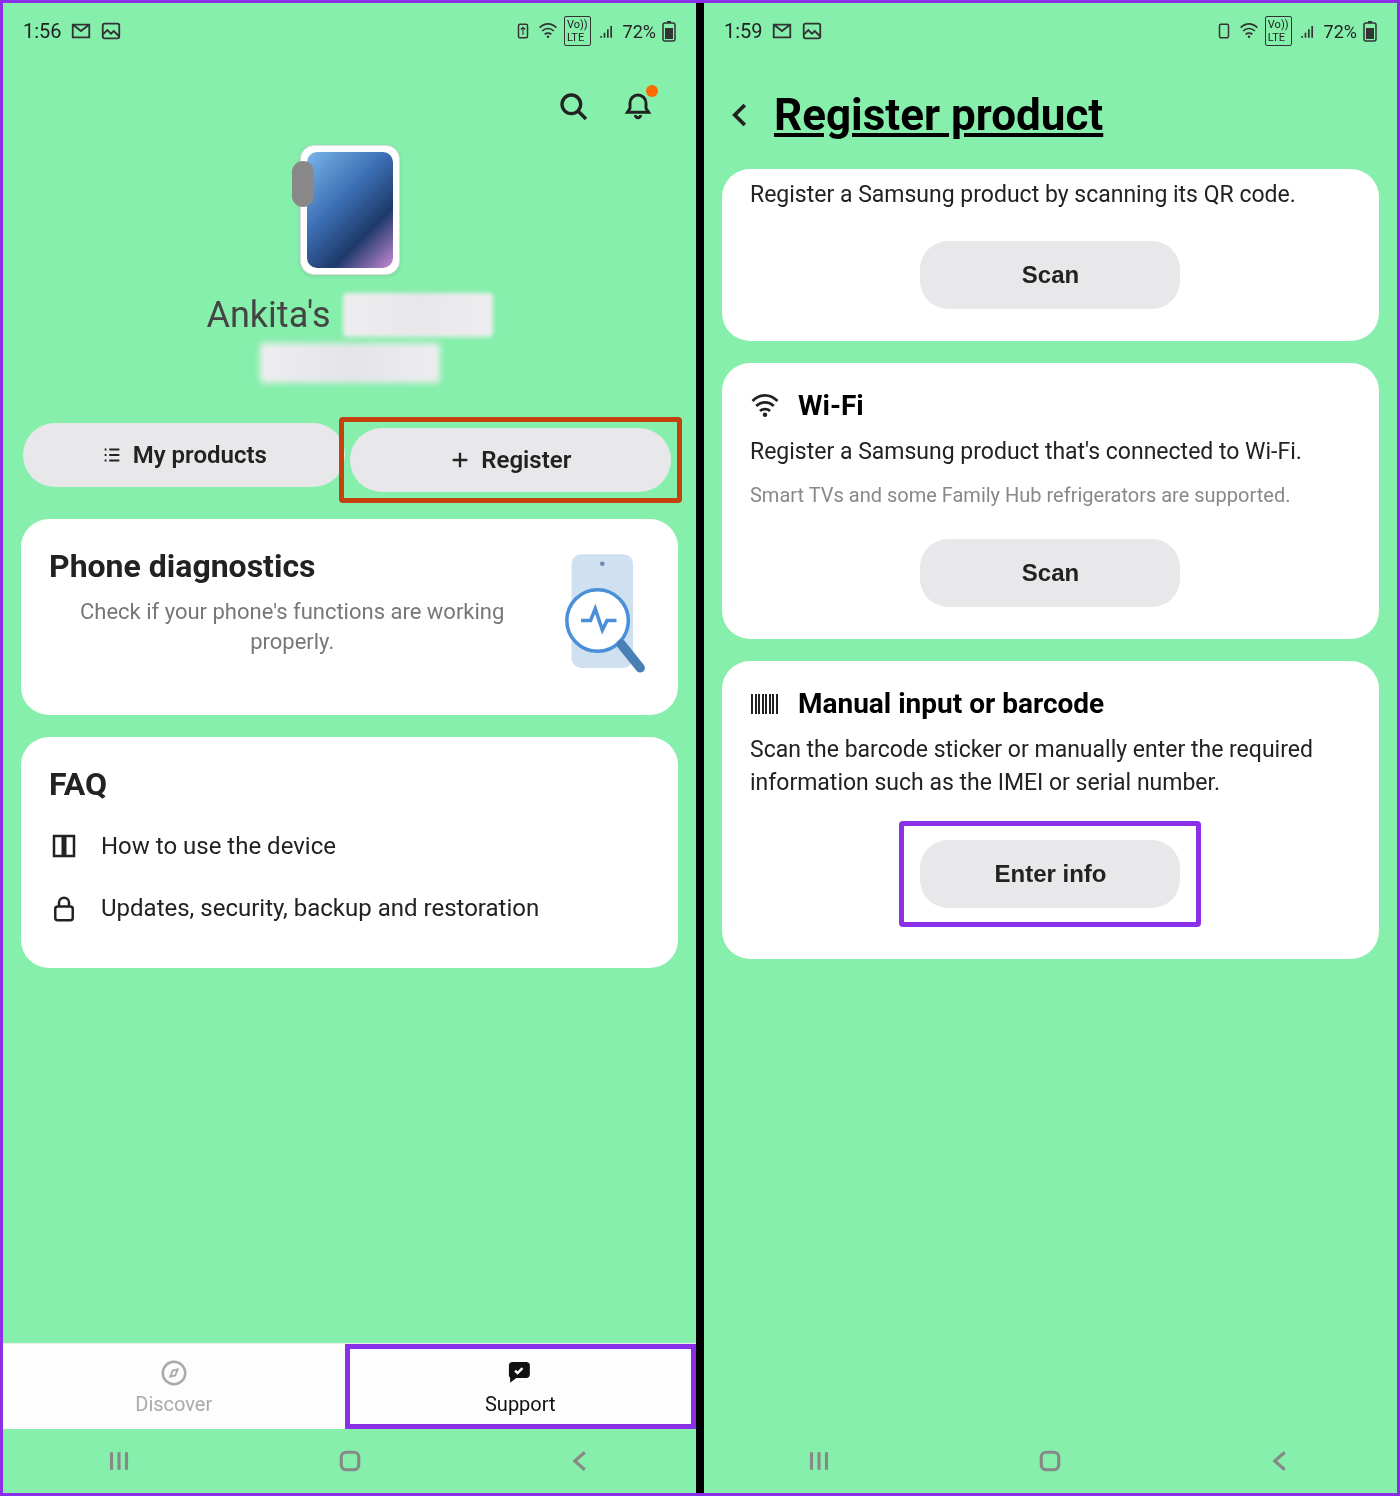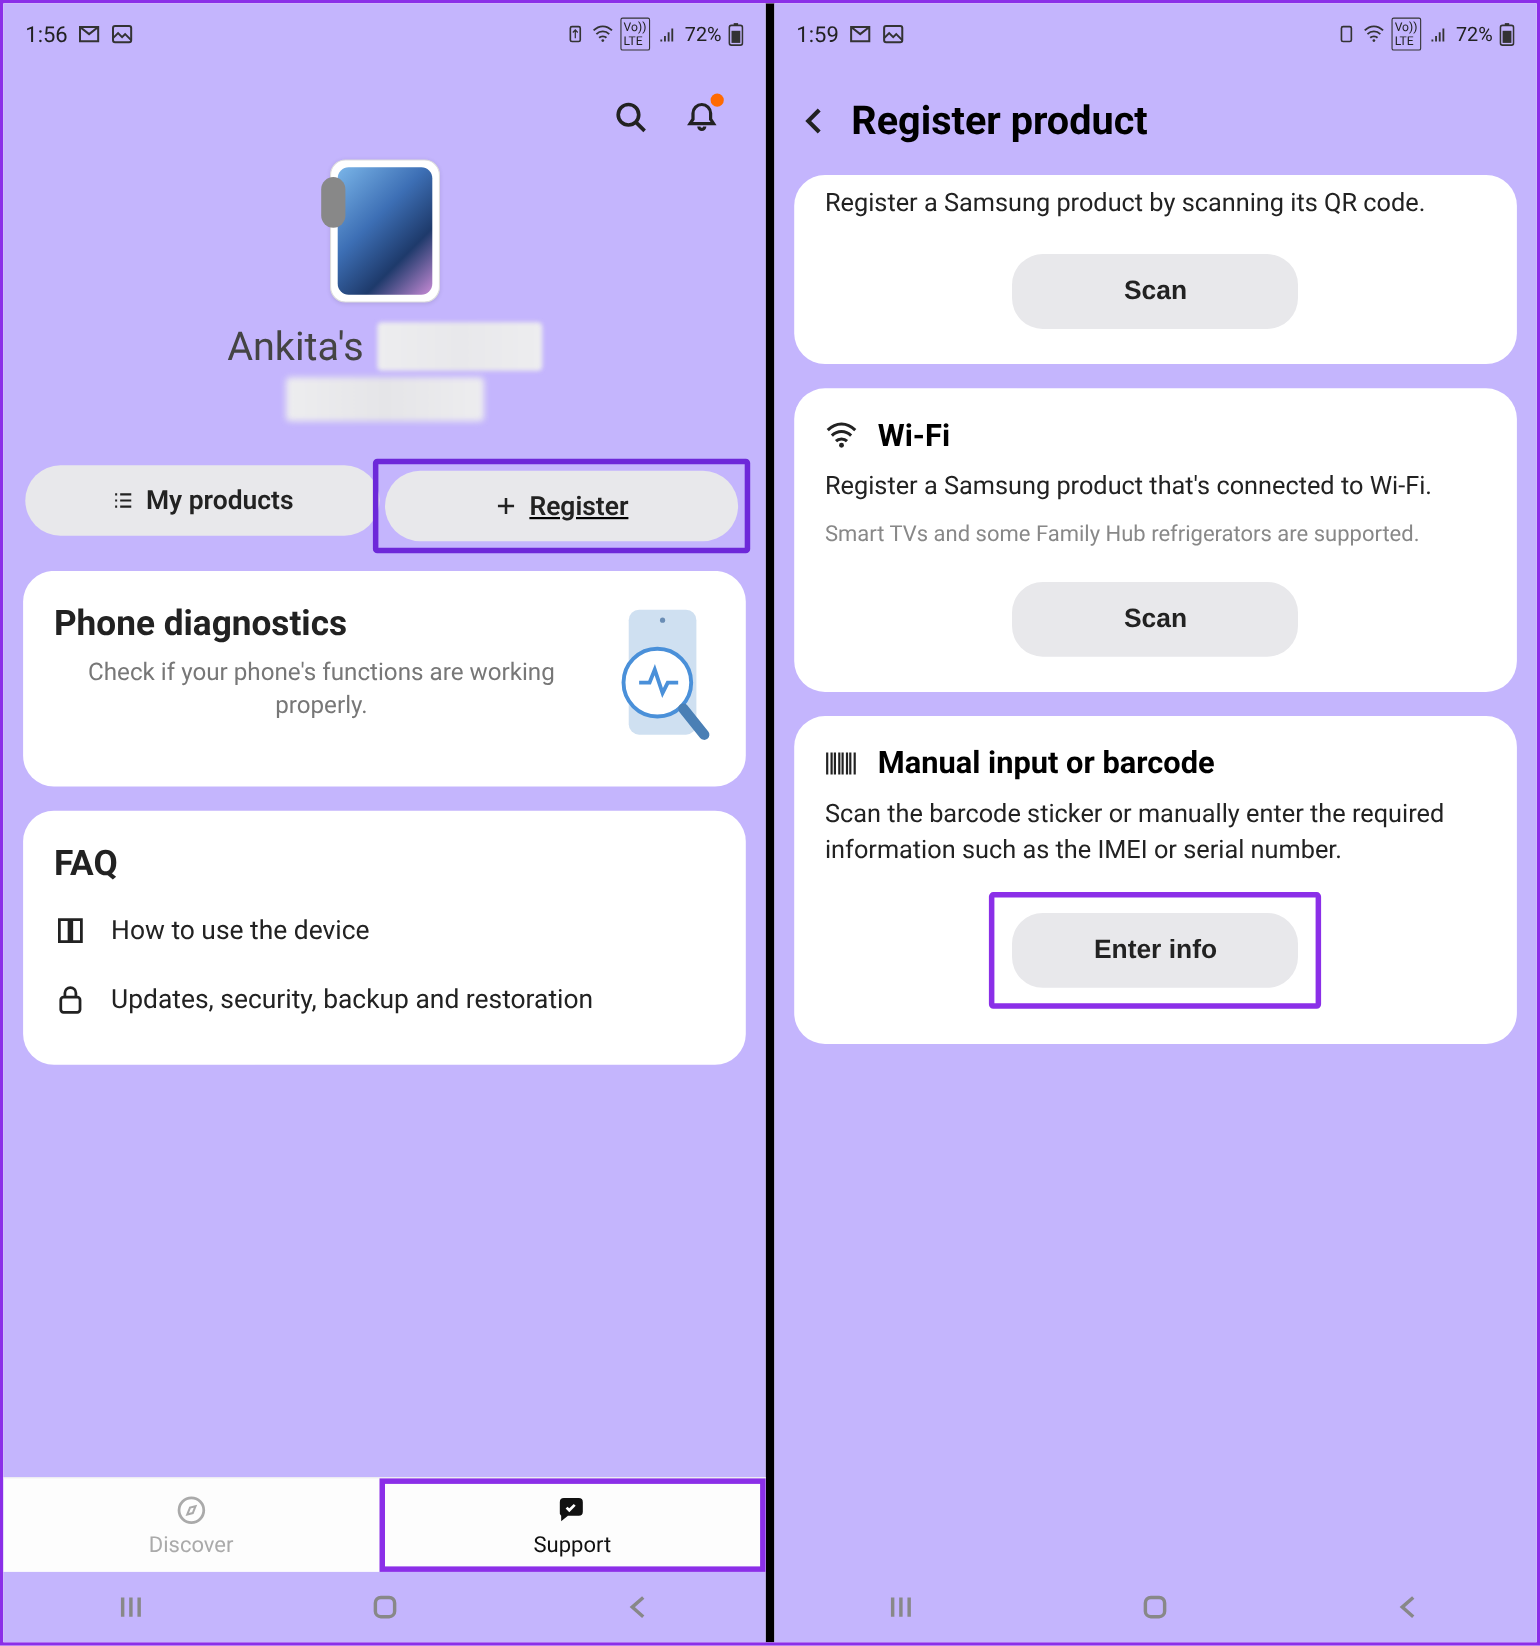--- a/index.html
+++ b/index.html
@@ -7,21 +7,21 @@
     font-family: -apple-system, BlinkMacSystemFont, "Segoe UI", Roboto, Helvetica, Arial, sans-serif;
     background: #fff;
     width: 1400px;
     height: 1496px;
     display: flex;
     border: 3px solid #8B2FE8;
   }
   .screen {
     width: 50%;
     height: 100%;
-    background: #c4b5fd;
+    background: #86efac;
     position: relative;
     display: flex;
     flex-direction: column;
   }
   .divider {
     width: 8px;
     background: #000;
     height: 100%;
   }
   
@@ -51,39 +51,39 @@
   .device-mock::before { content:''; position:absolute; inset:6px; border-radius:10px; background: linear-gradient(135deg,#7ab5e8 0%, #3d6fb5 40%, #1e3a6b 70%, #c88bd6 100%); }
   .device-cam { position:absolute; top:16px; left:-8px; width:22px; height:46px; background:#888; border-radius:11px;}
   .device-name { font-size:36px; color:#444; margin-top:18px; display:flex; align-items:center; gap:12px;}
   .device-name-blur { display:inline-block; width:150px; height:44px; background:linear-gradient(90deg,#ededef,#e8e8eb,#ededef); border-radius:4px; filter:blur(2px);}
   .device-name-blur2 { width:180px; height:40px; background:linear-gradient(90deg,#ededef,#e5e5e8,#ededef); border-radius:4px; filter:blur(3px); margin-top:6px;}
   
   .pill-row { display:flex; padding:20px 20px 22px; }
   .pill {
     flex:1; height:64px; border-radius:32px; background:#e8e8eb; display:flex; align-items:center; justify-content:center; gap:10px; font-size:24px; font-weight:600; color:#222;
   }
-  .highlight-box { border:5px solid #6d28d9; border-radius:4px; padding:6px; margin:-6px;text-decoration:underline;}
+  .highlight-box { border:5px solid #c2410c; border-radius:4px; padding:6px; margin:-6px;}
   
   .content-scroll { flex:1; overflow:hidden; padding:0 18px; }
   .card { background:#fff; border-radius:28px; padding:28px 28px; margin-bottom:22px;}
   .card-title { font-size:32px; font-weight:700; color:#222; margin-bottom:12px;}
   .card-sub { font-size:22px; color:#777; line-height:1.35;text-align:center;}
   .diag-row { display:flex; justify-content:space-between; align-items:flex-start; gap:20px;}
   .diag-icon { width:100px; height:140px; }
   .faq-item { display:flex; align-items:center; gap:22px; padding:16px 0; font-size:24px; color:#222;}
   
   .bottom-nav { height:86px; display:flex; background:#fdfdfd; border-top:1px solid #eee;}
   .nav-item { flex:1; display:flex; flex-direction:column; align-items:center; justify-content:center; gap:4px; color:#aaa; font-size:20px;}
   .nav-item.active { color:#111; }
   .nav-highlight { border:5px solid #8B2FE8; }
   
   .sys-nav { height:64px; display:flex; align-items:center; justify-content:space-around; color:#777;}
   
   .page-header { display:flex; align-items:center; gap:18px; padding:30px 22px 28px;}
-  .page-title { font-size:36px; font-weight:700;}
+  .page-title { font-size:44px; font-weight:700;text-decoration:underline;}
   .reg-card { background:#fff; border-radius:28px; padding:26px 28px 32px; margin:0 18px 22px;}
   .reg-head { display:flex; align-items:center; gap:18px; margin-bottom:14px; font-size:28px; font-weight:700;}
   .reg-desc { font-size:23px; color:#222; line-height:1.4;}
   .reg-note { font-size:20px; color:#888; margin-top:14px; line-height:1.35;}
   .reg-btn { display:block; margin:30px auto 0; width:260px; height:68px; border-radius:28px; background:#e8e8eb; border:none; font-size:24px; font-weight:600; color:#222;}
   .reg-btn-hl { border:5px solid #8B2FE8; border-radius:4px; padding:14px 16px; width:fit-content; margin:22px auto 0;}
   svg { display:block; }
 </style>
 </head>
 <body>

